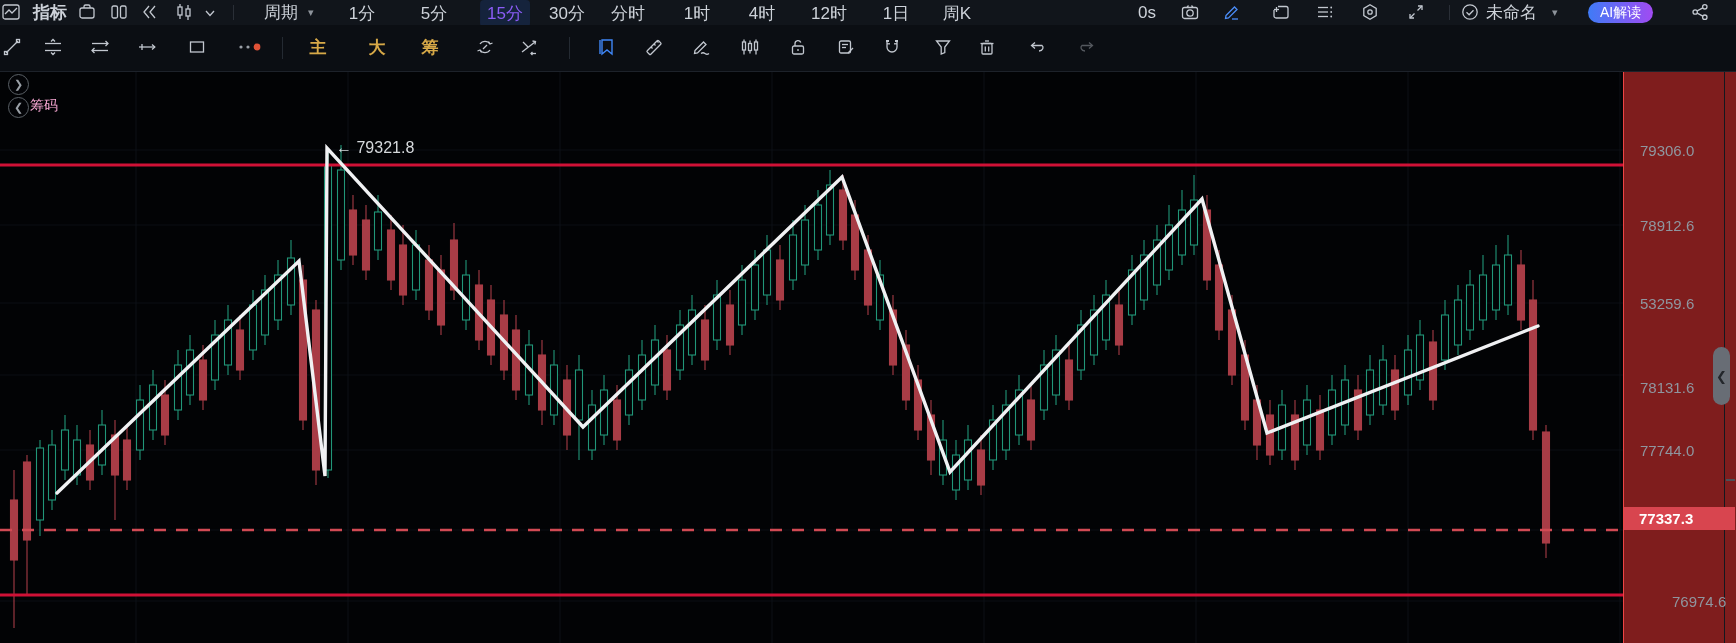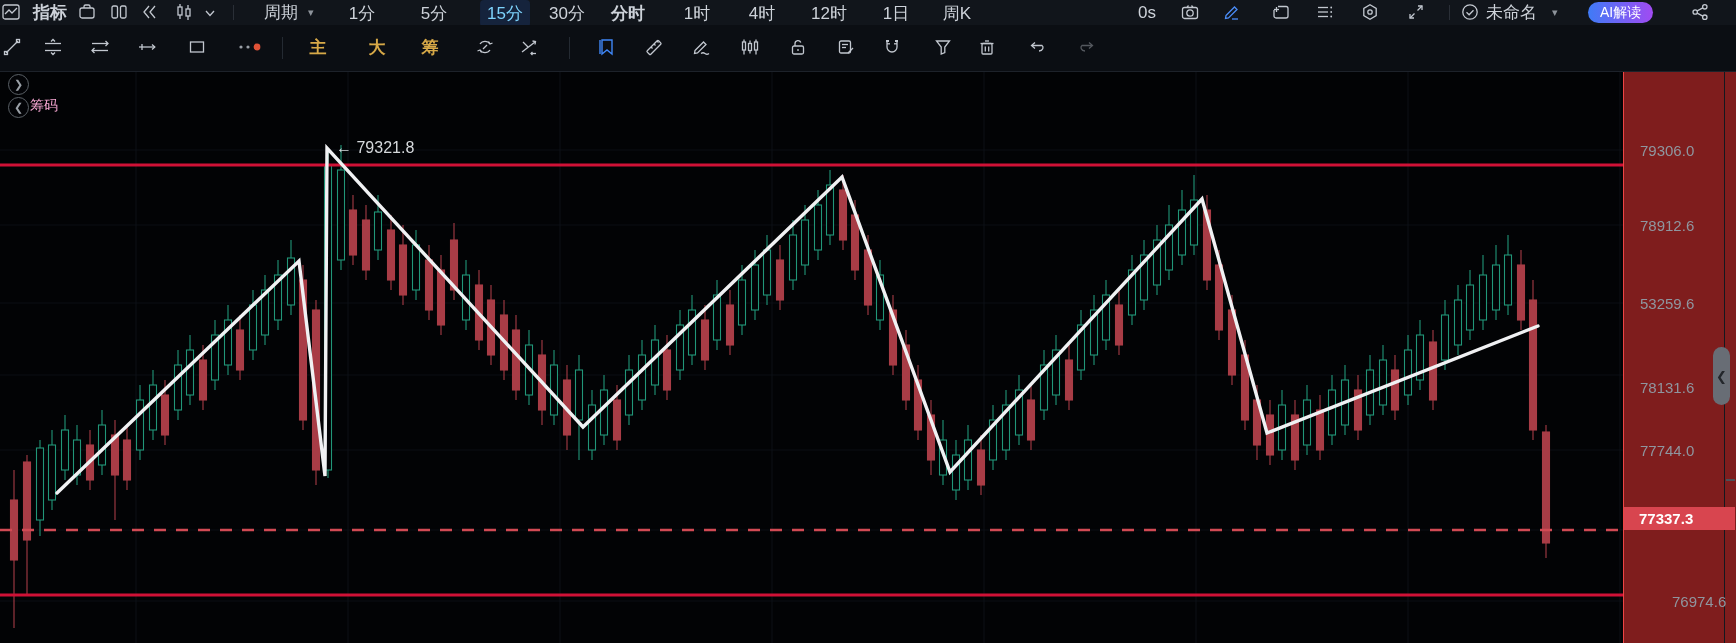--- a/index.html
+++ b/index.html
@@ -9,21 +9,21 @@
     -webkit-font-smoothing:antialiased;user-select:none;
   }
   
   .topbar{
     position:absolute;left:0;top:0;width:1736px;height:25px;
     background:#11151b;border-bottom:1px solid #05070a;z-index:30;
   }
   .topbar .item{position:absolute;top:0;height:25px;display:flex;align-items:center;color:#cdd2d9;font-size:17px;white-space:nowrap;}
   .tb-text{color:#e3e6ea;font-weight:bold;}
   .tf{color:#c6cbd2;cursor:pointer;padding:1px 7px;border-radius:4px;transform:translateX(-50%);}
-  .tf.active{color:#7dd3fc;background:#15233c;}
+  .tf.active{color:#8b5cf6;background:#15233c;}
   .vdiv{position:absolute;top:5px;width:1px;height:15px;background:#2a2f37;}
   .ai-pill{
     position:absolute;left:1588px;top:2px;height:21px;padding:0 12px;border-radius:11px;
     background:linear-gradient(90deg,#3f7bf6,#a14bf2);color:#fff;font-size:14px;
     display:flex;align-items:center;cursor:pointer;
   }
   
   .toolbar2{
     position:absolute;left:0;top:25px;width:1736px;height:46px;
     background:#0b0e13;border-bottom:1px solid #1d222a;z-index:30;
@@ -65,21 +65,21 @@
 <div class="topbar">
   <span class="item tb-text" style="left:33px">指标</span>
   <div class="vdiv" style="left:233px"></div>
   <span class="item" style="left:264px">周期</span>
   <span class="item" style="left:308px;color:#8d939b;font-size:11px">▾</span>
   <div id="tf-row">
       <span class="item tf" style="left: 362px; top: 0px;">1分</span>
       <span class="item tf" style="left: 434px; top: 0px;">5分</span>
       <span class="item tf active" style="left: 505px; top: 0px;">15分</span>
       <span class="item tf" style="left: 567px; top: 0px;">30分</span>
-      <span class="item tf" style="left: 628px; top: 0px; font-weight: bold;">分时</span>
+      <span class="item tf" style="left: 628px; top: 0px;">分时</span>
       <span class="item tf" style="left: 697px; top: 0px;">1时</span>
       <span class="item tf" style="left: 762px; top: 0px;">4时</span>
       <span class="item tf" style="left: 829px; top: 0px;">12时</span>
       <span class="item tf" style="left: 896px; top: 0px;">1日</span>
       <span class="item tf" style="left: 957px; top: 0px;">周K</span>
       <span class="item tf" style="left: 1016px; top: 0px; margin-top: 28px;">月K</span>
     </div>
   <span class="item" style="left:1138px">0s</span>
   <div class="vdiv" style="left:1449px"></div>
   <span class="item" style="left:1486px">未命名</span>

